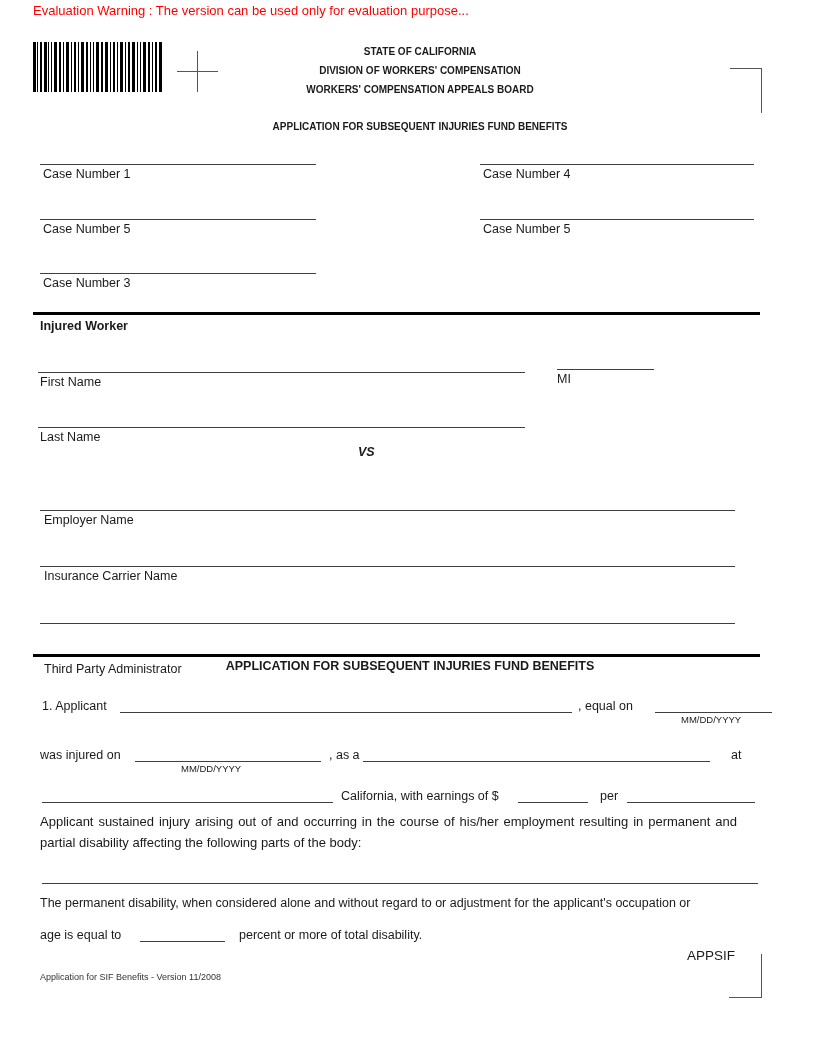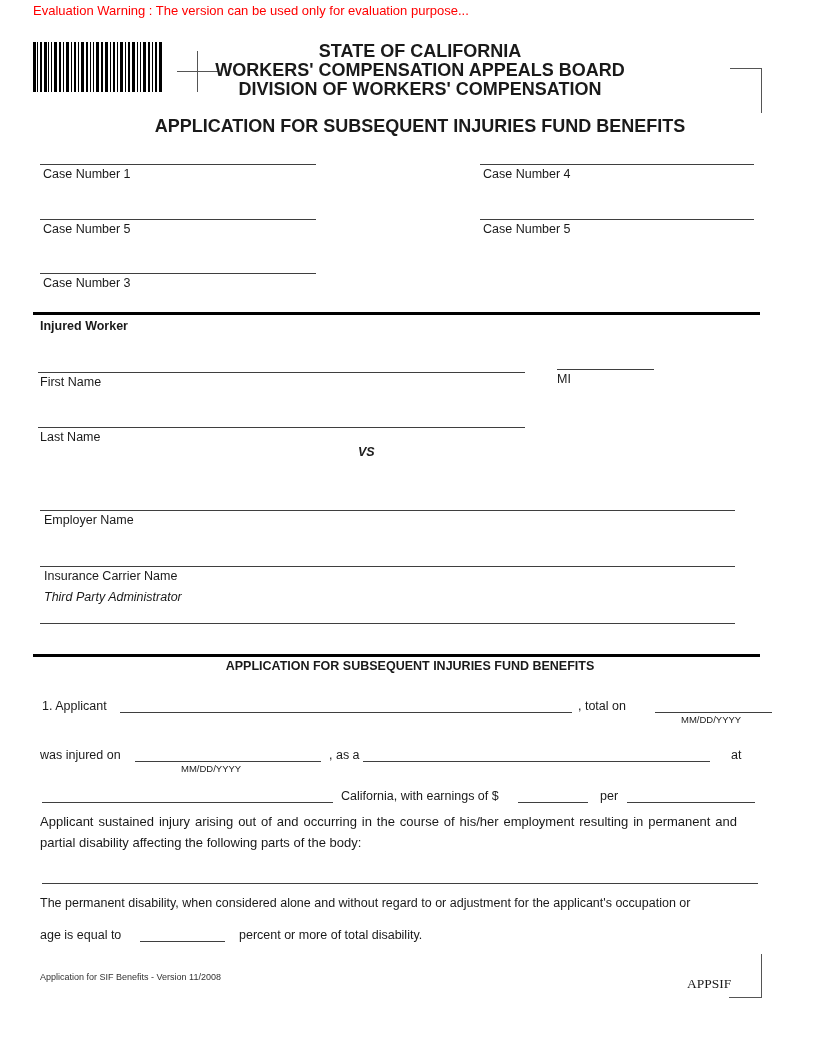--- a/index.html
+++ b/index.html
@@ -8,21 +8,21 @@
     font-family:"Liberation Sans","DejaVu Sans",sans-serif; color:#1a1a1a;
     overflow:hidden;
   }
   .t { position:absolute; white-space:nowrap; line-height:1.15; }
   .bold { font-weight:bold; }
   .center { text-align:center; white-space:normal; }
   .line { position:absolute; border-top:1px solid #3f3f3f; height:0; }
   .thick { position:absolute; background:#000; height:3px; }
   .mark { position:absolute; background:#555; }
   .watermark { position:absolute; color:#ff0000; font-size:13px; }
-  .hdr { font-size:18px; font-weight:bold; line-height:19px; }
+  .hdr { font-size:10px; font-weight:bold; line-height:19px; }
   .lbl { font-size:12.5px; }
   .small { font-size:9.5px; }
   .tiny { font-size:9px; color:#333; }
   .para { position:absolute; font-size:13px; line-height:20.5px; }
   .just { text-align:justify; text-align-last:justify; }
   .barcode { position:absolute; }
 </style>
 </head>
 <body>
 
@@ -73,22 +73,22 @@
   <div class="mark" style="left:197px; top:51px; width:1px; height:41px;"></div>
 
   <div class="mark" style="left:730px; top:68px; width:32px; height:1px;"></div>
   <div class="mark" style="left:761px; top:68px; width:1px; height:45px;"></div>
 
   <div class="mark" style="left:761px; top:954px; width:1px; height:44px;"></div>
   <div class="mark" style="left:729px; top:997px; width:33px; height:1px;"></div>
 
   <div class="t hdr center" style="left:24px; top:42px; width:792px;">
     <div>STATE OF CALIFORNIA</div>
+    <div>DIVISION OF WORKERS' COMPENSATION</div>
     <div>WORKERS' COMPENSATION APPEALS BOARD</div>
-    <div>DIVISION OF WORKERS' COMPENSATION</div>
   </div>
 
   <div class="t hdr center" style="left:24px; top:117px; width:792px;">APPLICATION FOR SUBSEQUENT INJURIES FUND BENEFITS</div>
 
   <div class="line" style="left:40px; top:164px; width:276px;"></div>
   <div class="t lbl" style="left:43px; top:167px;">Case Number 1</div>
 
   <div class="line" style="left:40px; top:219px; width:276px;"></div>
   <div class="t lbl" style="left:43px; top:222px;">Case Number 5</div>
 
@@ -116,29 +116,29 @@
 
   <div class="t lbl bold" style="left:358px; top:445px;font-style:italic;">VS</div>
 
   <div class="line" style="left:40px; top:510px; width:695px;"></div>
   <div class="t lbl" style="left:44px; top:513px;">Employer Name</div>
 
   <div class="line" style="left:40px; top:566px; width:695px;"></div>
   <div class="t lbl" style="left:44px; top:569px;">Insurance Carrier Name</div>
 
   <div class="line" style="left:40px; top:623px; width:695px;"></div>
-  <div class="t lbl" style="left:44px; top:590px;font-style:italic;">Third Party Administrator</div>
+  <div class="t lbl" style="left:44px; top:662px;">Third Party Administrator</div>
 
   <div class="thick" style="left:33px; top:654px; width:727px;"></div>
 
   <div class="t bold center" style="left:20px; top:659px; width:780px; font-size:12.5px;">APPLICATION FOR SUBSEQUENT INJURIES FUND BENEFITS</div>
 
   <div class="t lbl" style="left:42px; top:699px;">1. Applicant</div>
   <div class="line" style="left:120px; top:712px; width:452px;"></div>
-  <div class="t lbl" style="left:578px; top:699px;">, total on</div>
+  <div class="t lbl" style="left:578px; top:699px;">, equal on</div>
   <div class="line" style="left:655px; top:712px; width:117px;"></div>
   <div class="t small" style="left:681px; top:715px;">MM/DD/YYYY</div>
 
   <div class="t lbl" style="left:40px; top:748px;">was injured on</div>
   <div class="line" style="left:135px; top:761px; width:186px;"></div>
   <div class="t small" style="left:181px; top:764px;">MM/DD/YYYY</div>
   <div class="t lbl" style="left:329px; top:748px;">, as a</div>
   <div class="line" style="left:363px; top:761px; width:347px;"></div>
   <div class="t lbl" style="left:731px; top:748px;">at</div>
 
@@ -155,15 +155,15 @@
 
   <div class="line" style="left:42px; top:883px; width:716px;"></div>
 
   <div class="t lbl" style="left:40px; top:896px;">The permanent disability, when considered alone and without regard to or adjustment for the applicant's occupation or</div>
 
   <div class="t lbl" style="left:40px; top:928px;">age is equal to</div>
   <div class="line" style="left:140px; top:941px; width:85px;"></div>
   <div class="t lbl" style="left:239px; top:928px;">percent or more of total disability.</div>
 
   <div class="t tiny" style="left:40px; top:972px;">Application for SIF Benefits - Version 11/2008</div>
-  <div class="t" style="left:687px; top:976px; font-size:13.5px;font-family:Liberation Serif, serif;">APPSIF</div>
+  <div class="t" style="left:687px; top:948px; font-size:13.5px;">APPSIF</div>
 
 </div>
 
 </body></html>

